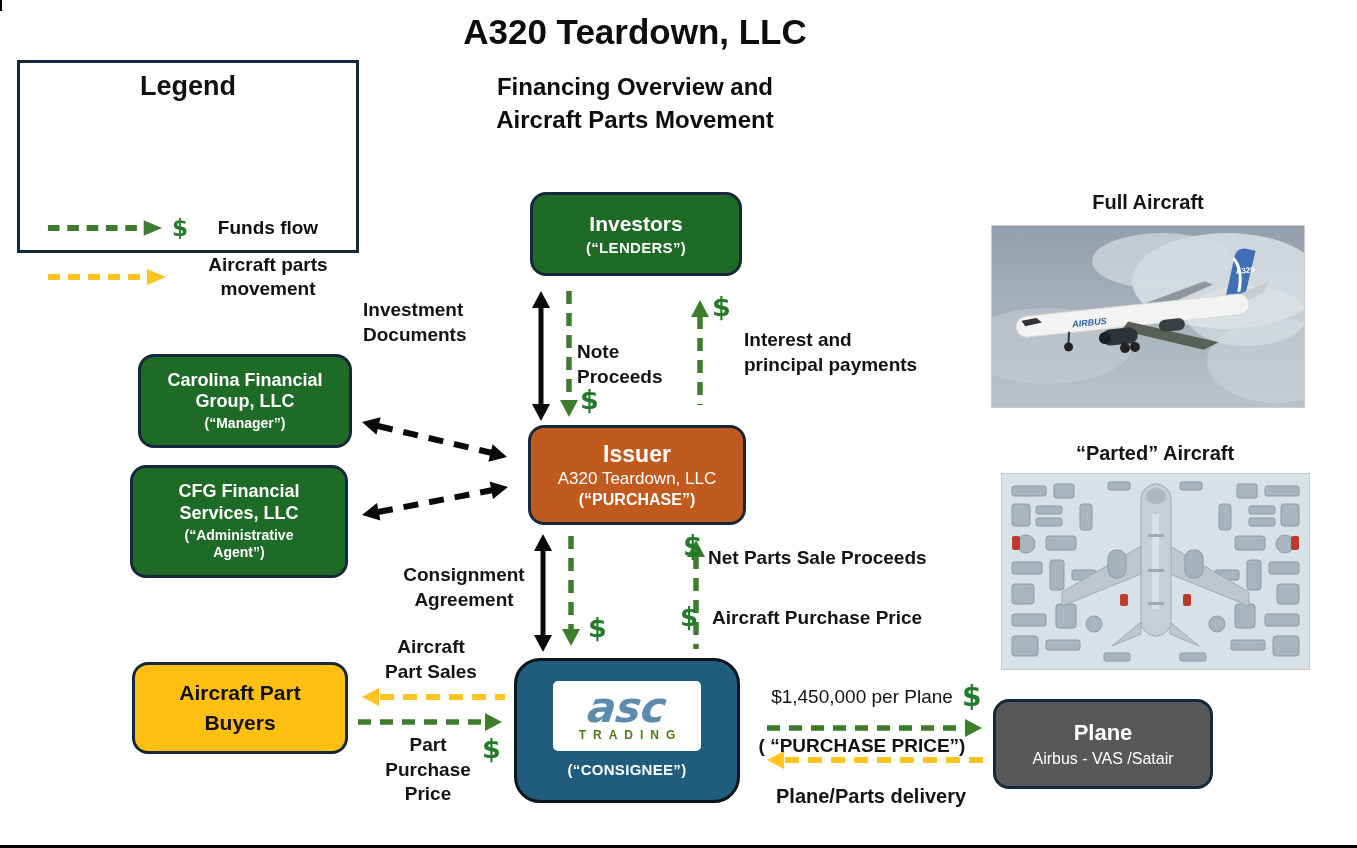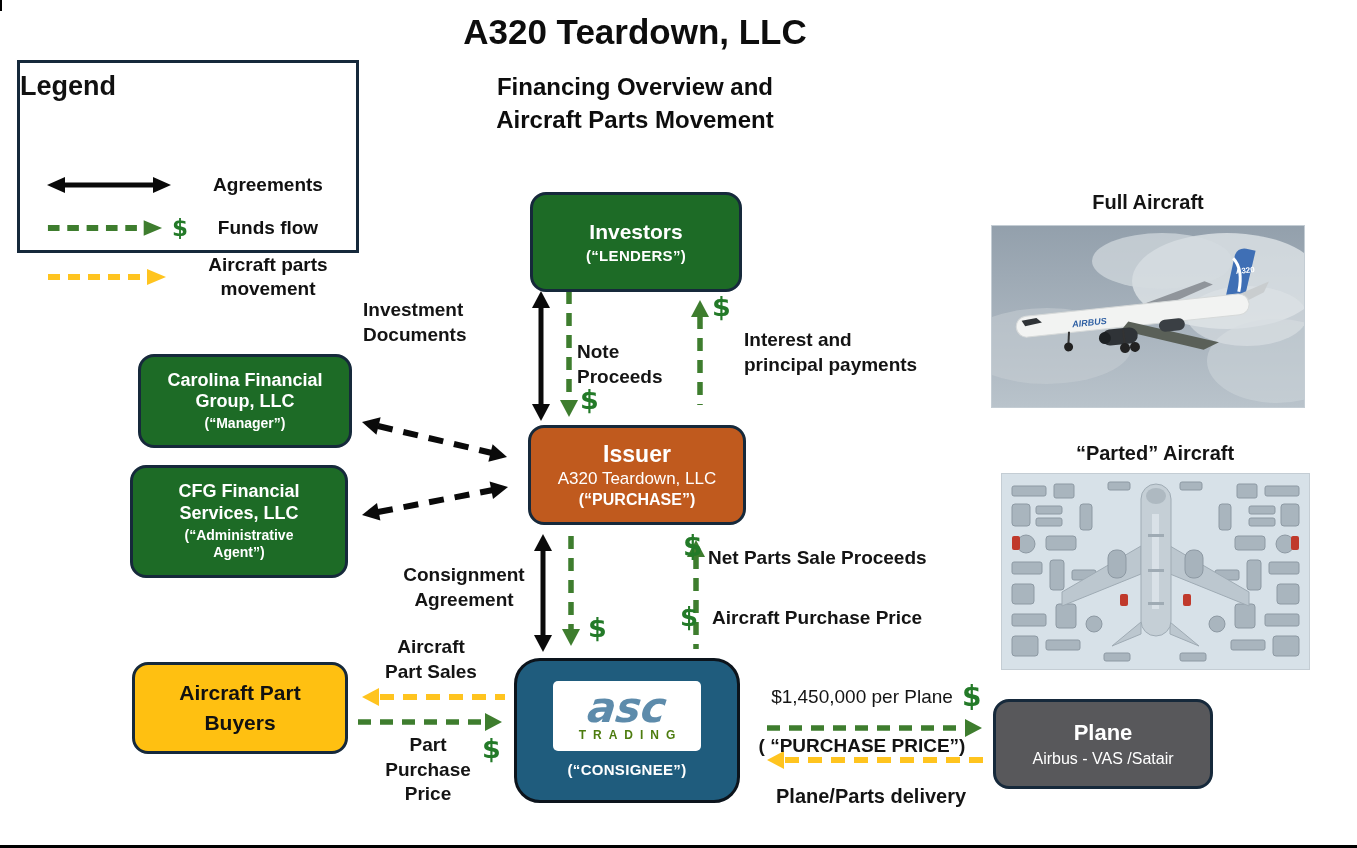--- a/index.html
+++ b/index.html
@@ -8,21 +8,21 @@
        font-family:"Liberation Sans",sans-serif;color:#111;}
   .ml{white-space:pre-line;}
   
   .page-title{position:absolute;left:400px;top:12px;width:470px;text-align:center;
               font-size:35px;font-weight:bold;color:#0d0d0d;z-index:15;}
   .page-subtitle{position:absolute;left:400px;top:70px;width:470px;text-align:center;
               font-size:24px;font-weight:bold;line-height:1.38;color:#0d0d0d;z-index:15;white-space:pre-line;}
   
   .legend{position:absolute;left:17px;top:60px;width:342px;height:193px;background:#fff;
           border:3px solid #16293B;box-sizing:border-box;z-index:12;}
-  .legend-title{position:absolute;left:0;top:8px;width:100%;text-align:left;
+  .legend-title{position:absolute;left:0;top:8px;width:100%;text-align:center;
           font-size:27px;font-weight:bold;}
   .legend-row{position:absolute;left:0;width:100%;display:flex;align-items:center;}
   .legend-icon{width:168px;display:flex;align-items:center;justify-content:flex-start;padding-left:26px;box-sizing:border-box;}
   .legend-label{flex:1;text-align:center;font-size:19px;font-weight:bold;line-height:1.25;white-space:pre-line;padding-right:8px;}
   .dollar-inline{font-size:23px;font-weight:bold;color:#237A28;margin-left:8px;font-family:"DejaVu Sans",sans-serif;}
   
   .node{position:absolute;z-index:10;border:3px solid #16293B;border-radius:16px;color:#fff;
         display:flex;flex-direction:column;align-items:center;justify-content:center;
         text-align:center;box-sizing:border-box;line-height:1.22;}
   .node .nt{font-weight:bold;white-space:pre-line;}
@@ -64,30 +64,20 @@
 
 <div class="edge-topleft"></div>
 <div class="edge-bottom"></div>
 
 <div class="page-title">A320 Teardown, LLC</div>
 <div class="page-subtitle ml">Financing Overview and
 Aircraft Parts Movement</div>
 
 <div class="legend">
   <div class="legend-title">Legend</div>
-  <div class="legend-row" style="top:110px">
-    <div class="legend-icon">
-      <svg width="126" height="22" viewBox="0 0 126 22">
-        <line x1="16" y1="11" x2="110" y2="11" stroke="#0a0a0a" stroke-width="5"></line>
-        <polygon points="1,11 19,3 19,19" fill="#0a0a0a"></polygon>
-        <polygon points="125,11 107,3 107,19" fill="#0a0a0a"></polygon>
-      </svg>
-    </div>
-    <div class="legend-label">Agreements</div>
-  </div>
   <div class="legend-row" style="top:152px">
     <div class="legend-icon">
       <svg width="122" height="22" viewBox="0 0 122 22">
         <line x1="2" y1="11" x2="102" y2="11" stroke="#3E7D2E" stroke-width="6" stroke-dasharray="12 8"></line>
         <polygon points="120,11 101,3 101,19" fill="#3E7D2E"></polygon>
       </svg>
         <span class="dollar-inline">$</span>
     </div>
     <div class="legend-label">Funds flow</div>
   </div>
@@ -96,21 +86,21 @@
       <svg width="122" height="22" viewBox="0 0 122 22">
         <line x1="2" y1="11" x2="102" y2="11" stroke="#FFC41F" stroke-width="6" stroke-dasharray="12 8"></line>
         <polygon points="120,11 101,3 101,19" fill="#FFC41F"></polygon>
       </svg>
     </div>
     <div class="legend-label">Aircraft parts
 movement</div>
   </div>
 </div>
 
-<div class="node green n-investors" style="left:530px;top:192px;width:212px;height:100px">
+<div class="node green n-investors" style="left:530px;top:192px;width:212px;height:84px">
   <div class="nt">Investors</div>
   <div class="ns">(“LENDERS”)</div>
 </div>
 
 <div class="node green n-carolina" style="left:138px;top:354px;width:214px;height:94px">
   <div class="nt ml">Carolina Financial
 Group, LLC</div>
   <div class="ns">(“Manager”)</div>
 </div>
 

